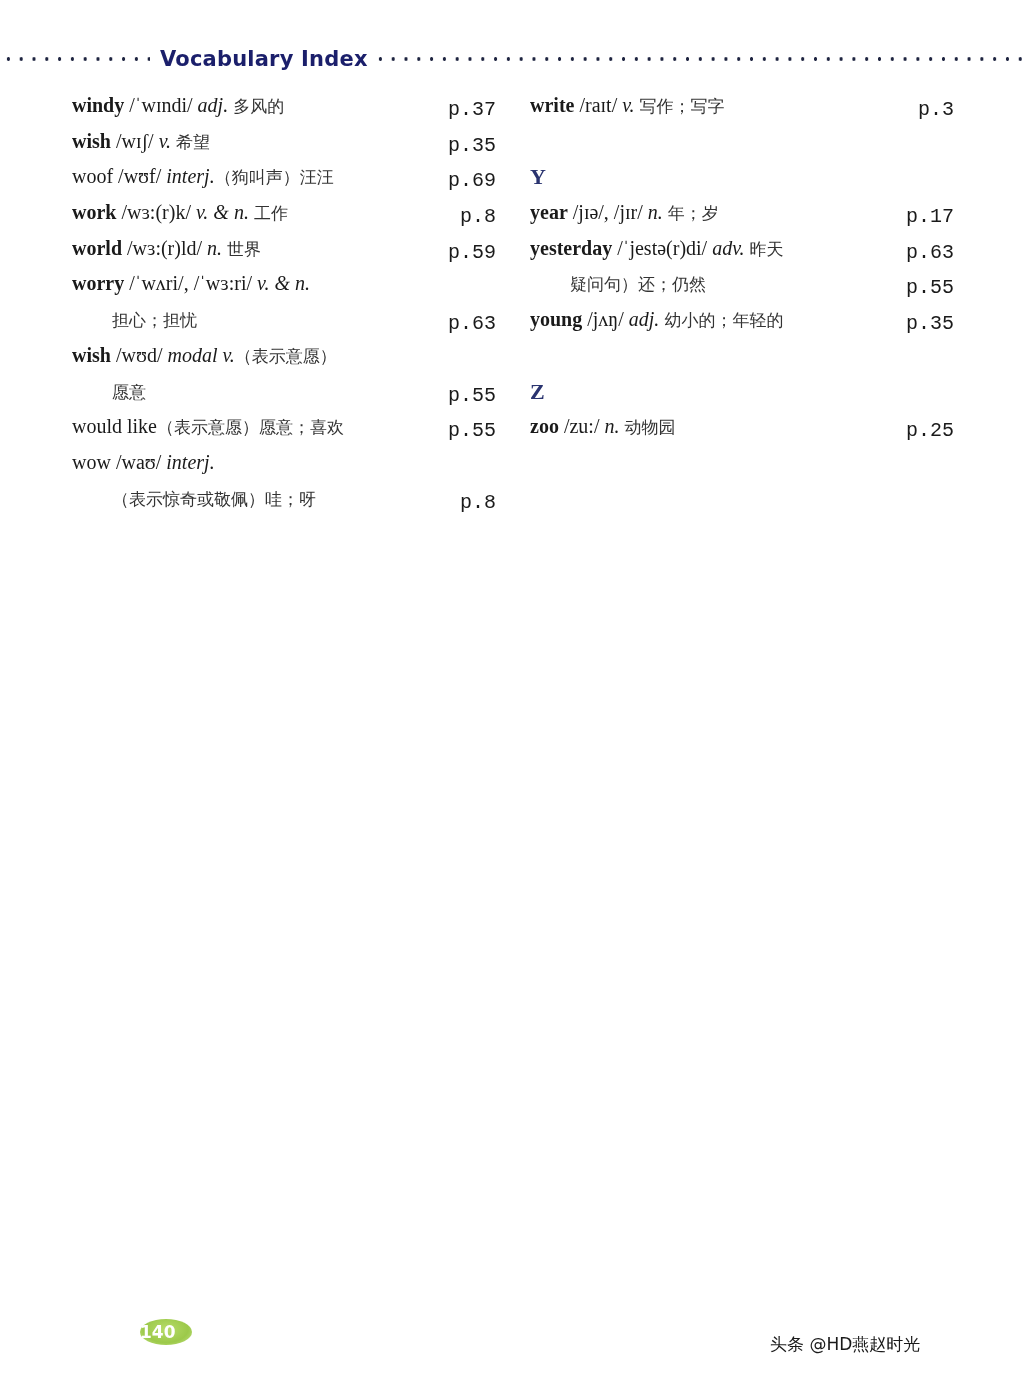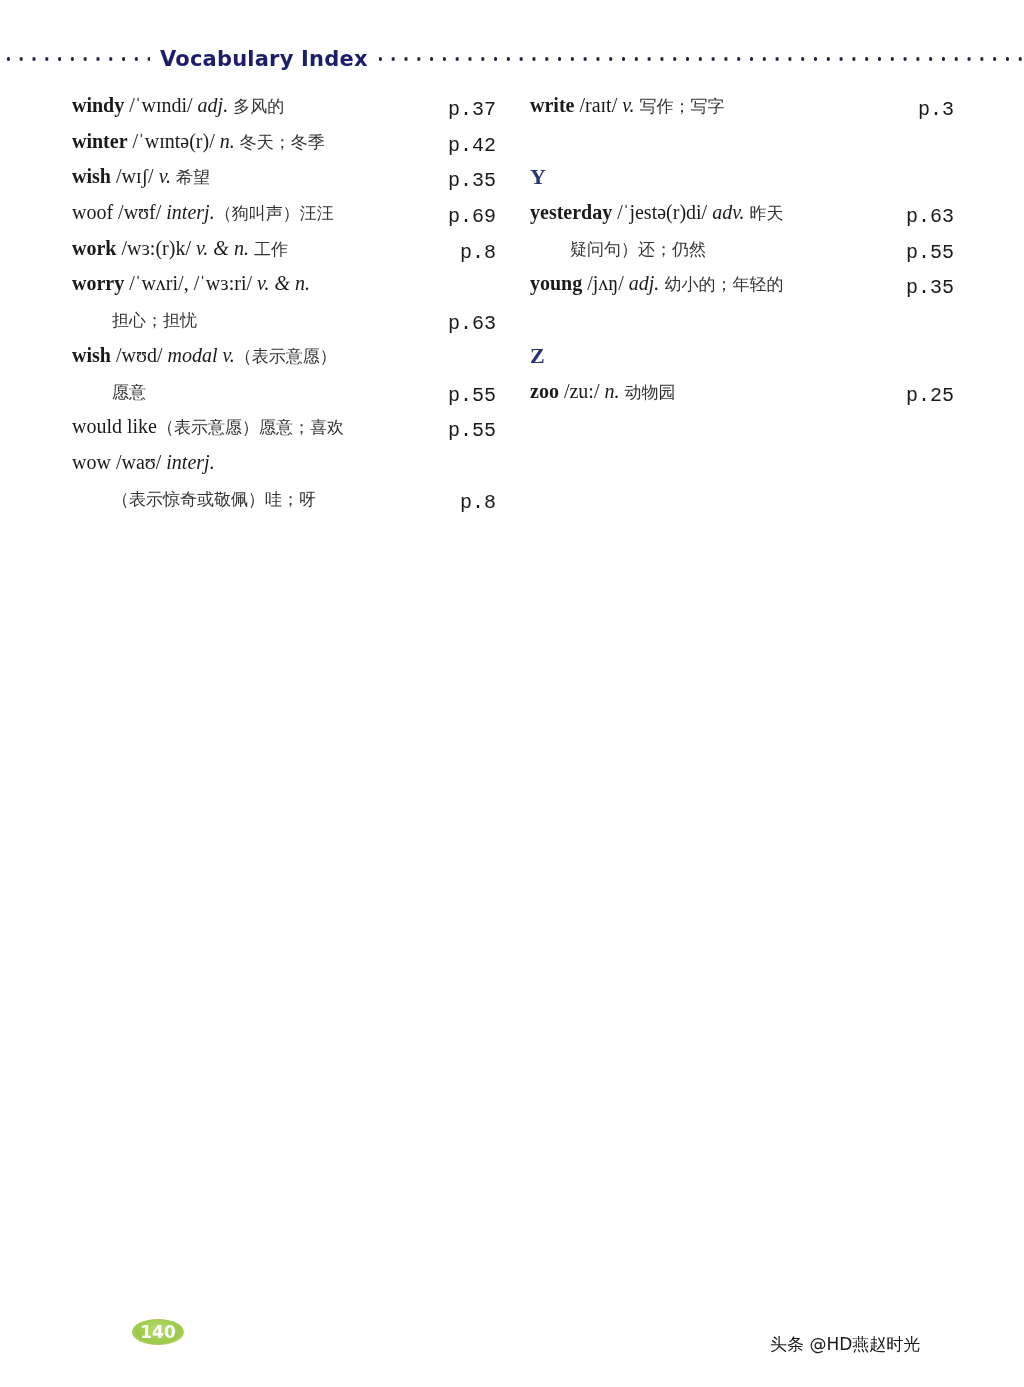--- a/index.html
+++ b/index.html
@@ -71,31 +71,30 @@
     }
     .row.indent { padding-left: 40px; }
     .letter-head {
       color: #2a3470;
       font-weight: bold;
       font-size: 22px;
     }
     .spacer { height: 35.7px; }
     .page-badge {
       position: absolute;
-      left: 132px;
+      left: 140px;
       top: 1319px;
       width: 52px;
       height: 26px;
       border-radius: 50%;
       background: radial-gradient(ellipse at 50% 40%, #b8dc6a 0%, #9cc94a 60%, #c8e68a 100%);
       color: #ffffff;
       font-family: "DejaVu Sans", sans-serif;
       font-weight: bold;
       font-size: 17px;
-      text-align: center;
       line-height: 26px;
     }
     .watermark {
       position: absolute;
       left: 770px;
       top: 1333px;
       font-family: "DejaVu Sans", sans-serif;
       font-size: 17px;
       color: #1a1a1a;
       text-shadow: 1px 1px 1px #ffffff, -1px -1px 1px #ffffff;
@@ -113,47 +112,47 @@
 
 <div class="column col-left">
   <div class="row">
     <span class="word">windy</span>
     <span>/ˈwɪndi/</span>
     <span class="pos">adj.</span>
     <span class="cn">多风的</span>
     <span class="page">p.37</span>
   </div>
   <div class="row">
-    <span class="word">winter</span>
-    <span>/ˈwɪntə(r)/</span>
-    <span class="pos">n.</span>
-    <span class="cn">冬天；冬季</span>
-    <span class="page">p.42</span>
-  </div>
-  <div class="row">
     <span class="word">wish</span>
     <span>/wɪʃ/</span>
     <span class="pos">v.</span>
     <span class="cn">希望</span>
     <span class="page">p.35</span>
   </div>
   <div class="row">
     <span class="word plain">woof</span>
     <span>/wʊf/</span>
     <span class="pos">interj.</span><span class="cn">（狗叫声）汪汪</span>
     <span class="page">p.69</span>
   </div>
   <div class="row">
     <span class="word">work</span>
     <span>/wɜ:(r)k/</span>
     <span class="pos">v. &amp; n.</span>
     <span class="cn">工作</span>
     <span class="page">p.8</span>
   </div>
   <div class="row">
+    <span class="word">world</span>
+    <span>/wɜ:(r)ld/</span>
+    <span class="pos">n.</span>
+    <span class="cn">世界</span>
+    <span class="page">p.59</span>
+  </div>
+  <div class="row">
     <span class="word">worry</span>
     <span>/ˈwʌri/, /ˈwɜ:ri/</span>
     <span class="pos">v. &amp; n.</span>
   </div>
   <div class="row indent">
     <span class="cn">担心；担忧</span>
     <span class="page">p.63</span>
   </div>
   <div class="row">
     <span class="word">wish</span>
@@ -185,20 +184,27 @@
     <span>/raɪt/</span>
     <span class="pos">v.</span>
     <span class="cn">写作；写字</span>
     <span class="page">p.3</span>
   </div>
   <div class="spacer"></div>
   <div class="row">
     <span class="letter-head">Y</span>
   </div>
   <div class="row">
+    <span class="word">year</span>
+    <span>/jɪə/, /jɪr/</span>
+    <span class="pos">n.</span>
+    <span class="cn">年；岁</span>
+    <span class="page">p.17</span>
+  </div>
+  <div class="row">
     <span class="word">yesterday</span>
     <span>/ˈjestə(r)di/</span>
     <span class="pos">adv.</span>
     <span class="cn">昨天</span>
     <span class="page">p.63</span>
   </div>
   <div class="row indent">
     <span class="cn">疑问句）还；仍然</span>
     <span class="page">p.55</span>
   </div>

